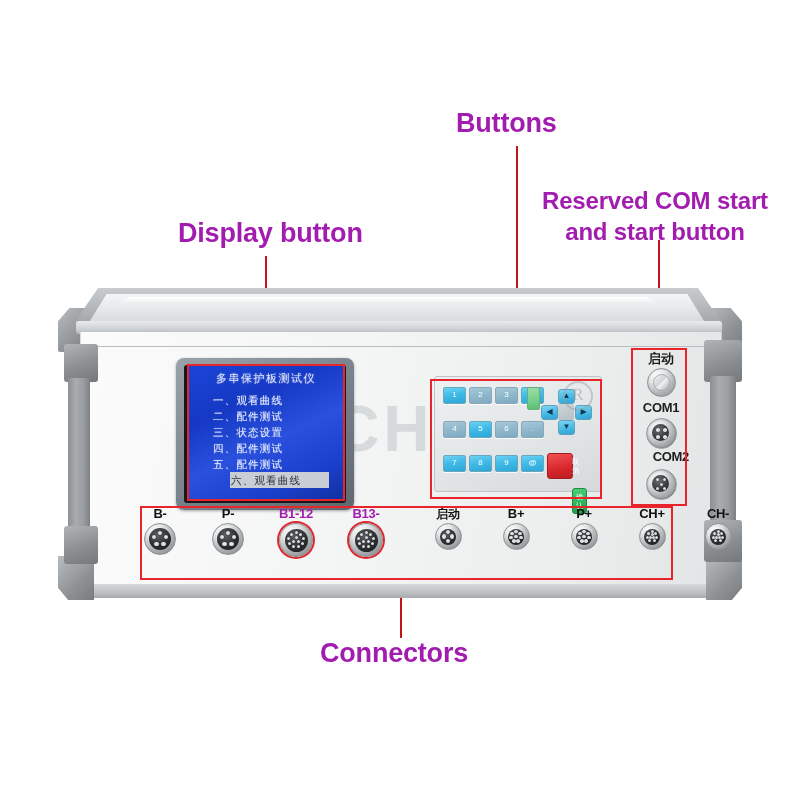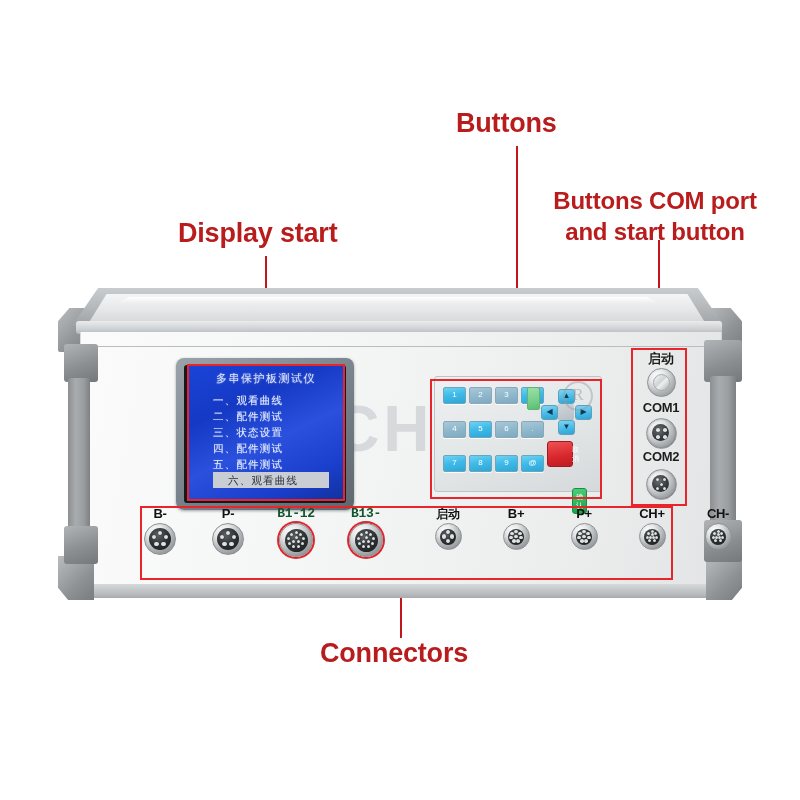--- a/index.html
+++ b/index.html
@@ -7,21 +7,21 @@
     width:800px;height:800px;
     background:#ffffff;
     font-family:"Liberation Sans",sans-serif;
     position:relative;
     overflow:hidden;
   }
 
   
   .anno{
     position:absolute;
-    color:#b91c1c;
+    color:#a21caf;
     font-weight:bold;
     font-family:"Liberation Sans",sans-serif;
     letter-spacing:-0.2px;
     white-space:nowrap;
   }
   #anno-display{left:178px;top:218px;font-size:27px;}
   #anno-buttons{left:456px;top:108px;font-size:27px;}
   #anno-com{left:540px;top:186px;font-size:24px;text-align:center;line-height:1.28;white-space:normal;width:230px;}
   #anno-connectors{left:320px;top:638px;font-size:27px;}
 
@@ -124,21 +124,21 @@
     color:#dfe6ff;font-size:11px;letter-spacing:1.5px;
     font-family:"DejaVu Sans",sans-serif;
     text-shadow:0 0 2px rgba(255,255,255,.5);
   }
   .scr-menu{position:absolute;left:26px;top:28px;width:116px;}
   .scr-item{
     color:#e4ecff;font-size:10.5px;letter-spacing:1.2px;
     font-family:"DejaVu Sans",sans-serif;height:16px;line-height:16px;
     text-shadow:0 0 1px rgba(255,255,255,.45);
   }
-  .scr-item.sel{background:#c9cdd4;color:#2a2f39;text-shadow:none;padding-left:15px;}
+  .scr-item.sel{background:#c9cdd4;color:#2a2f39;text-shadow:none;padding-left:1px;margin-left:17px;}
 
   
   .keypanel{
     position:absolute;left:376px;top:88px;width:166px;height:114px;
     background:linear-gradient(160deg,#eef0f1 0%,#e3e6e7 55%,#d6d9db 100%);
     border:1px solid #bfc3c5;border-radius:3px;
   }
   .key{
     position:absolute;width:21px;height:15px;border-radius:2px;
     background:linear-gradient(170deg,#6fd2f2 0%,#3fbbe8 45%,#2fa6d6 100%);
@@ -212,21 +212,21 @@
   }
 
   
   .conn-row{position:absolute;left:82px;top:218px;width:600px;height:76px;}
   .conn{position:absolute;width:40px;}
   .conn-lbl{
     width:100%;text-align:center;font-size:13px;color:#111;font-weight:bold;
     font-family:"Liberation Sans",sans-serif;letter-spacing:-0.3px;height:15px;
   }
   .conn-lbl.cn{font-family:"DejaVu Sans",sans-serif;font-size:12px;}
-  .conn-lbl.red{color:#14532d;font-family:Liberation Mono, monospace;}
+  .conn-lbl.red{color:#a21caf;}
   .conn-body{
     position:relative;margin:2px auto 0;border-radius:50%;
     background:radial-gradient(circle at 34% 26%,#ffffff 0%,#e4e6e7 28%,#aeb2b4 60%,#75797b 100%);
     border:1px solid #8e9294;
   }
   .conn-face{
     position:absolute;border-radius:50%;
     background:radial-gradient(circle at 40% 32%,#5e6264 0%,#303335 50%,#141617 100%);
   }
   .conn-ring-red{box-shadow:0 0 0 2px #e0262c;}
@@ -242,23 +242,23 @@
     font-family:"Liberation Sans",sans-serif;letter-spacing:4px;
     line-height:90px;pointer-events:none;
   }
   .wm-g{position:absolute;left:122px;top:96px;color:rgba(40,150,100,.30);
     font-size:64px;font-weight:bold;font-family:"Liberation Sans",sans-serif;
     line-height:90px;letter-spacing:4px;pointer-events:none;}
 </style>
 </head>
 <body>
 
-<div class="anno" id="anno-display">Display start</div>
+<div class="anno" id="anno-display">Display button</div>
 <div class="anno" id="anno-buttons">Buttons</div>
-<div class="anno" id="anno-com">Buttons COM port and start button</div>
+<div class="anno" id="anno-com">Reserved COM start and start button</div>
 <div class="anno" id="anno-connectors">Connectors</div>
 
 <div class="leader" style="left:265px;top:256px;width:2px;height:110px;"></div>
 <div class="leader" style="left:516px;top:146px;width:2px;height:234px;"></div>
 <div class="leader" style="left:658px;top:240px;width:2px;height:110px;"></div>
 <div class="leader" style="left:400px;top:580px;width:2px;height:58px;"></div>
 
 <div id="device">
 
   <div class="cap cap-tl"></div>
@@ -316,37 +316,37 @@
     <div class="key-grn" style="left:92px;top:10px;"></div>
 
     <div class="dpad">
       <div class="dpad-core"></div>
       <div class="dkey dk-up">▲</div>
       <div class="dkey dk-left">◀</div>
       <div class="dkey dk-right">▶</div>
       <div class="dkey dk-down">▼</div>
     </div>
 
-    <div class="bigkey red" style="left:112px;top:64px;padding-left:24px;">取消</div>
+    <div class="bigkey red" style="left:112px;top:76px;padding-left:24px;">取消</div>
     <div class="bigkey green" style="left:137px;top:74px;margin-top:37px;">确认</div>
     <div class="reg-mark">R</div>
   </div>
 
   <div class="comcol">
     <div class="com-label" style="top:0px;">启动</div>
     <div class="btn-start"></div>
     <div class="com-label lat" style="top:50px;">COM1</div>
     <div class="jack" style="left:13px;top:68px;width:29px;height:29px;">
       <div class="jack-face" style="left:5px;top:5px;width:17px;height:17px;"></div>
       <div class="pin" style="left:9px;top:9px;width:3.5px;height:3.5px;"></div>
       <div class="pin" style="left:16px;top:9px;width:3.5px;height:3.5px;"></div>
       <div class="pin" style="left:9px;top:16px;width:3.5px;height:3.5px;"></div>
       <div class="pin" style="left:16px;top:16px;width:3.5px;height:3.5px;"></div>
     </div>
-    <div class="com-label lat" style="top:99px;">COM2</div>
+    <div class="com-label lat" style="top:99px;text-align:right;">COM2</div>
     <div class="jack" style="left:13px;top:119px;width:29px;height:29px;">
       <div class="jack-face" style="left:5px;top:5px;width:17px;height:17px;"></div>
       <div class="pin" style="left:9px;top:8px;width:3.2px;height:3.2px;"></div>
       <div class="pin" style="left:16px;top:8px;width:3.2px;height:3.2px;"></div>
       <div class="pin" style="left:12.5px;top:12.5px;width:3.2px;height:3.2px;"></div>
       <div class="pin" style="left:9px;top:17px;width:3.2px;height:3.2px;"></div>
       <div class="pin" style="left:16px;top:17px;width:3.2px;height:3.2px;"></div>
     </div>
   </div>
 

